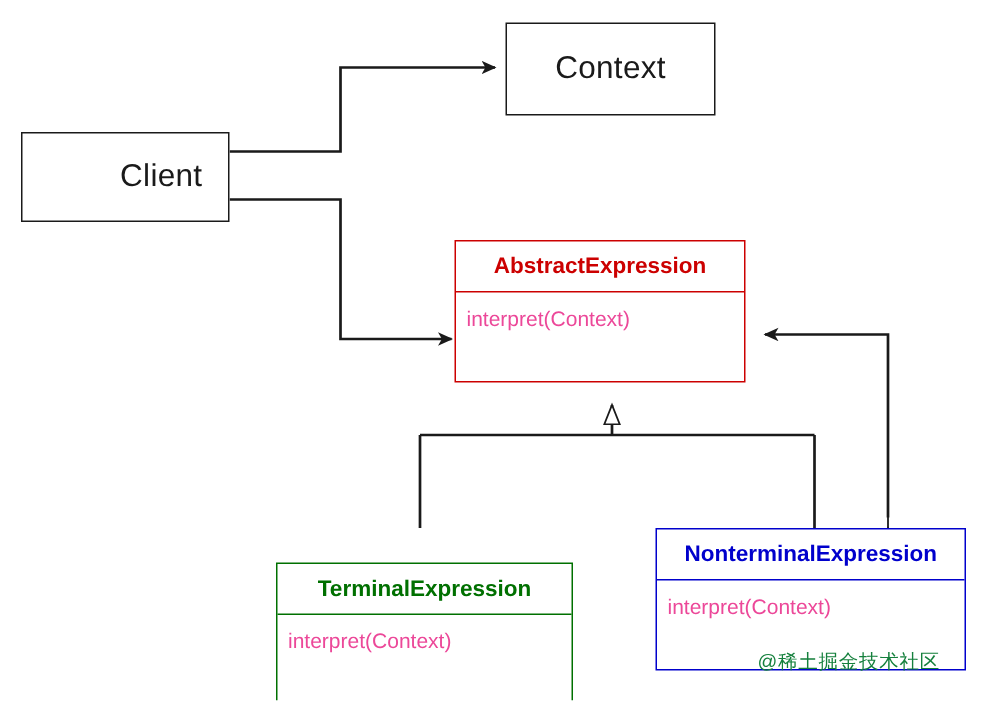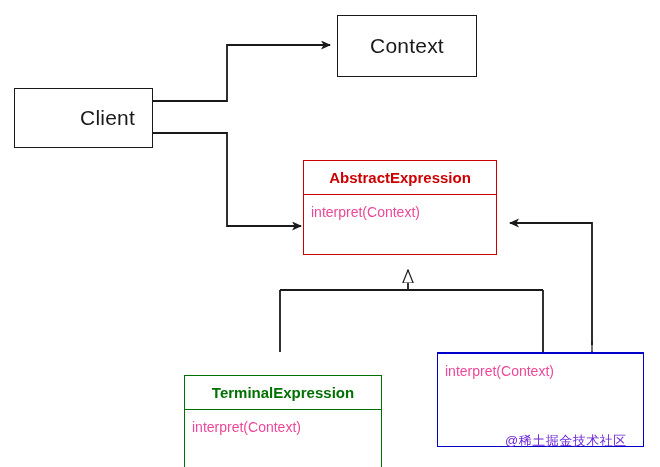--- a/index.html
+++ b/index.html
@@ -66,21 +66,21 @@
   }
   .member-row {
     font-size: 14px;
     color: #ec4899;
     line-height: 1.45;
     white-space: nowrap;
   }
   .watermark {
     position: absolute;
     font-size: 13px;
-    color: #6d28d9;
+    color: #15803d;
     white-space: nowrap;
     letter-spacing: 0.5px;
   }
 </style>
 </head>
 <body>
 
 <div id="canvas">
 
   <svg id="diagram-svg" viewBox="0 0 660 467" xmlns="http://www.w3.org/2000/svg">
@@ -135,20 +135,21 @@
 
   <div class="uml-box uml-class" style="left:184px; top:352px; width:198px; height:95px; border:1.6px solid #007000;margin-top:23px;">
     <div class="class-title" style="color:#007000;">TerminalExpression</div>
     <div class="class-divider" style="border-top-color:#007000;"></div>
     <div class="class-body">
       <div class="member-row">interpret(Context)</div>
     </div>
   </div>
 
   <div class="uml-box uml-class" style="left:437px; top:352px; width:207px; height:95px; border:1.6px solid #0000cc;">
+    <div class="class-title" style="color:#0000cc;">NonterminalExpression</div>
     <div class="class-divider" style="border-top-color:#0000cc;"></div>
     <div class="class-body">
       <div class="member-row">interpret(Context)</div>
     </div>
   </div>
 
   <div class="watermark" style="left:505px; top:432px;">@稀土掘金技术社区</div>
 
 </div>
 

